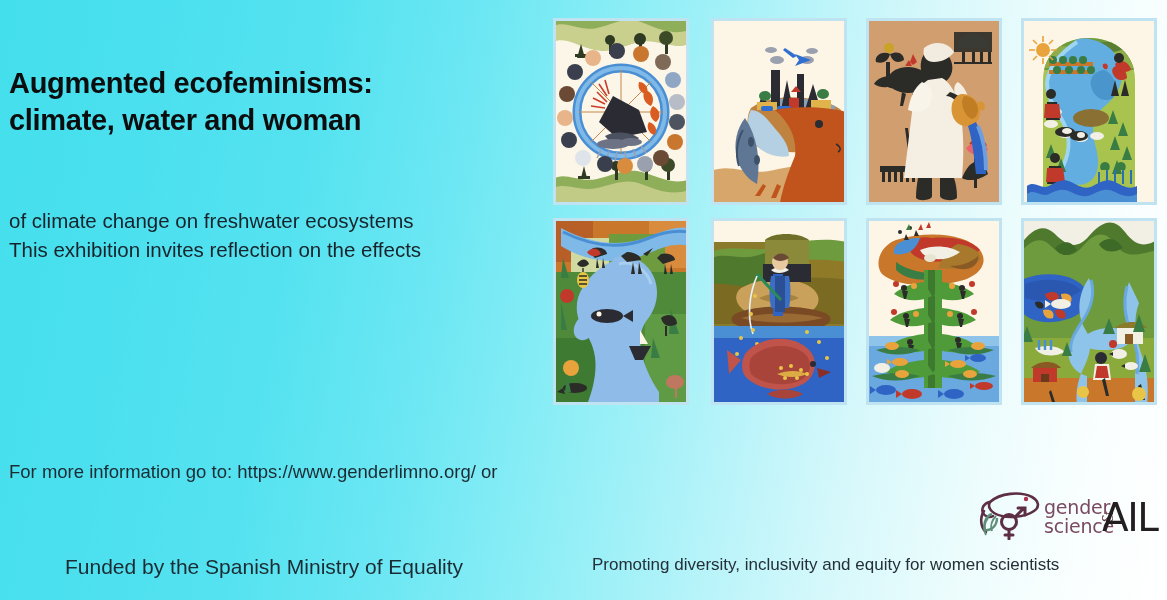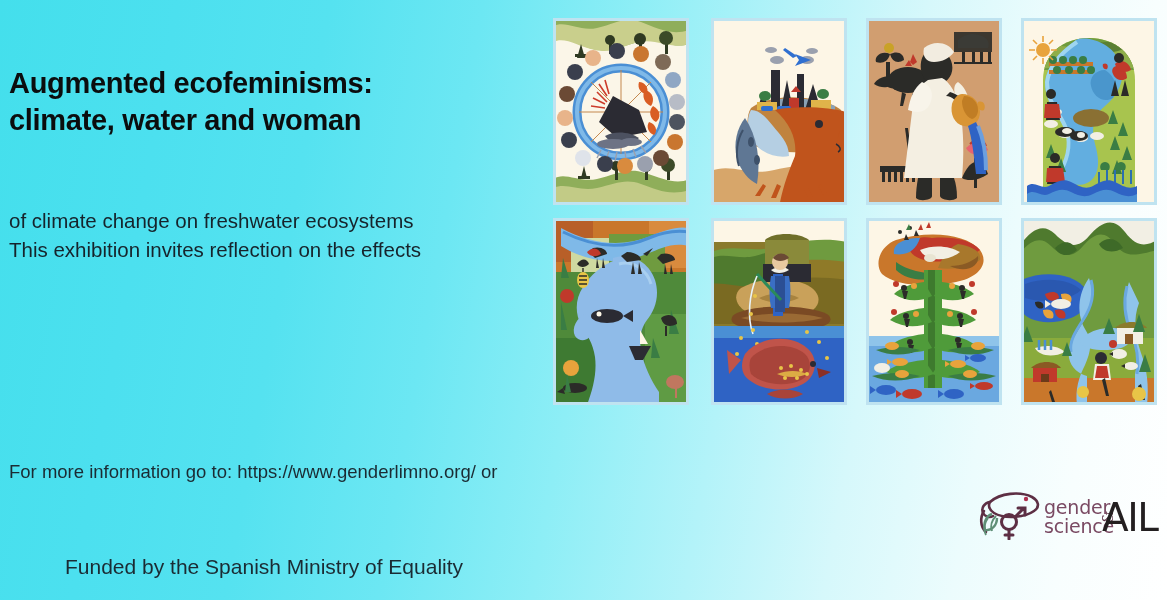--- a/index.html
+++ b/index.html
@@ -102,20 +102,21 @@
   <div class="blurb">
     <span>of climate change on freshwater ecosystems</span>
     <span>This exhibition invites reflection on the effects</span>
   </div>
 
   <div class="contact">
     <span>For more information go to: https://www.genderlimno.org/  or</span>
   </div>
 
   <div class="funded">Funded by the Spanish Ministry of Equality</div>
+  <div class="promoting">Promoting diversity, inclusivity and equity for women scientists</div>
 
   <div class="grid">
 
     <div class="art r1 c1">
       <svg viewBox="0 0 136 187" xmlns="http://www.w3.org/2000/svg">
         <rect width="136" height="187" fill="#fbf6e8"></rect>
         <path d="M0 0h136v26c-18 6-30-8-48-3S55 36 36 30 10 14 0 22Z" fill="#8fae5a"></path>
         <path d="M0 8c14-6 26 6 44 2s28-12 44-6 30 14 48 8v14c-18 6-32-6-50-2s-26 12-44 8S12 18 0 24Z" fill="#c9cf8c"></path>
         <path d="M0 161c12-8 26 4 44 0s30-12 48-6 32 12 44 6v26H0Z" fill="#8fae5a"></path>
         <path d="M0 170c14-6 26 4 44 0s28-10 44-4 30 12 48 6v15H0Z" fill="#c2cb86"></path>

